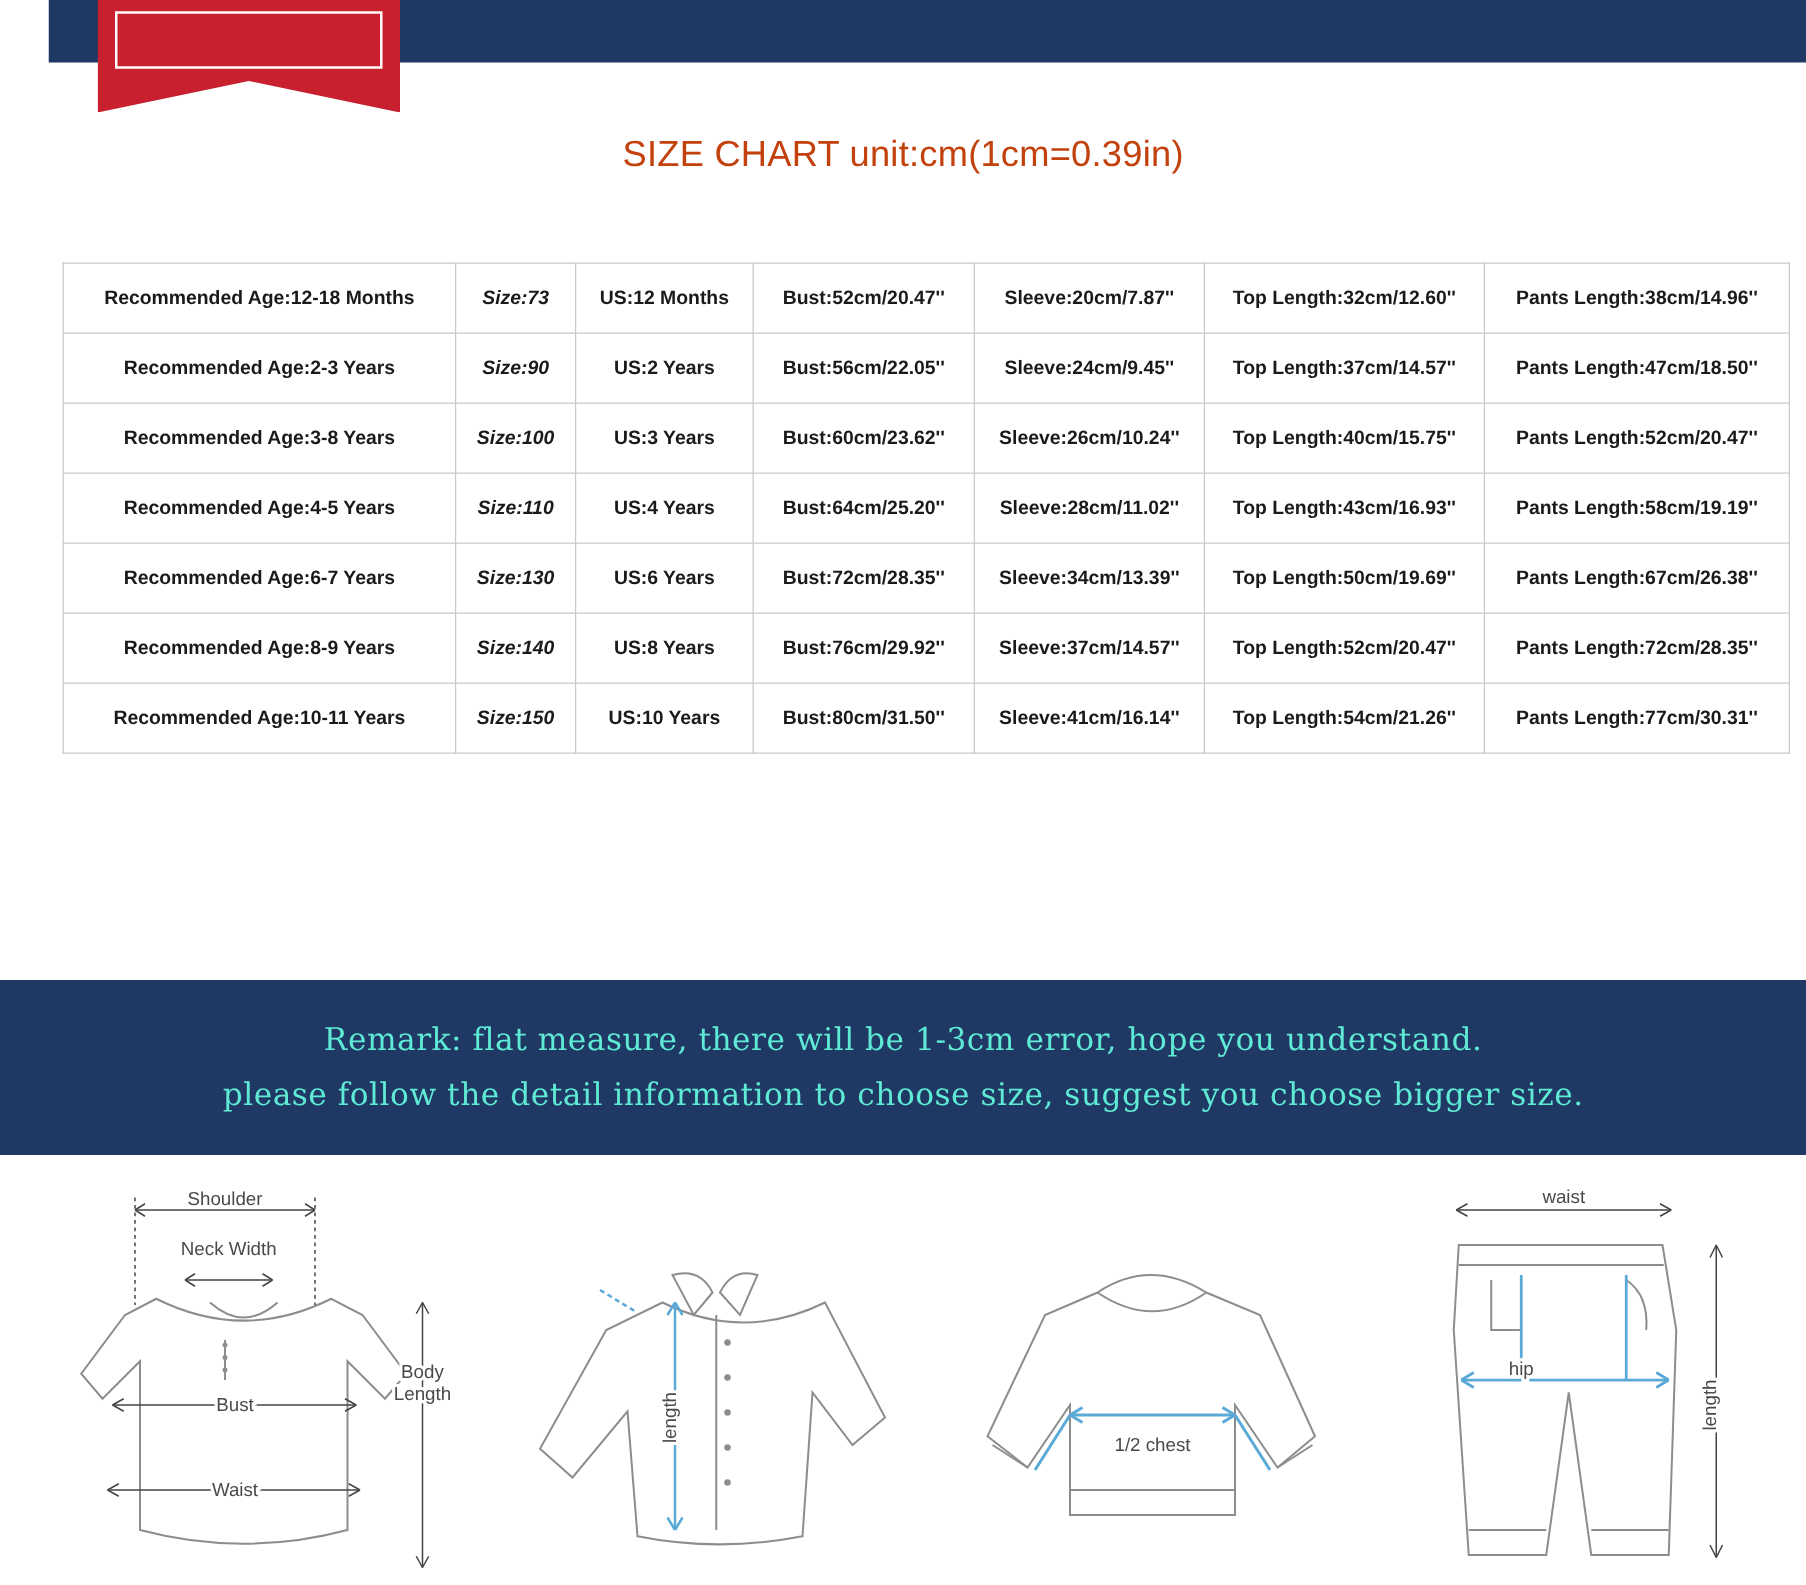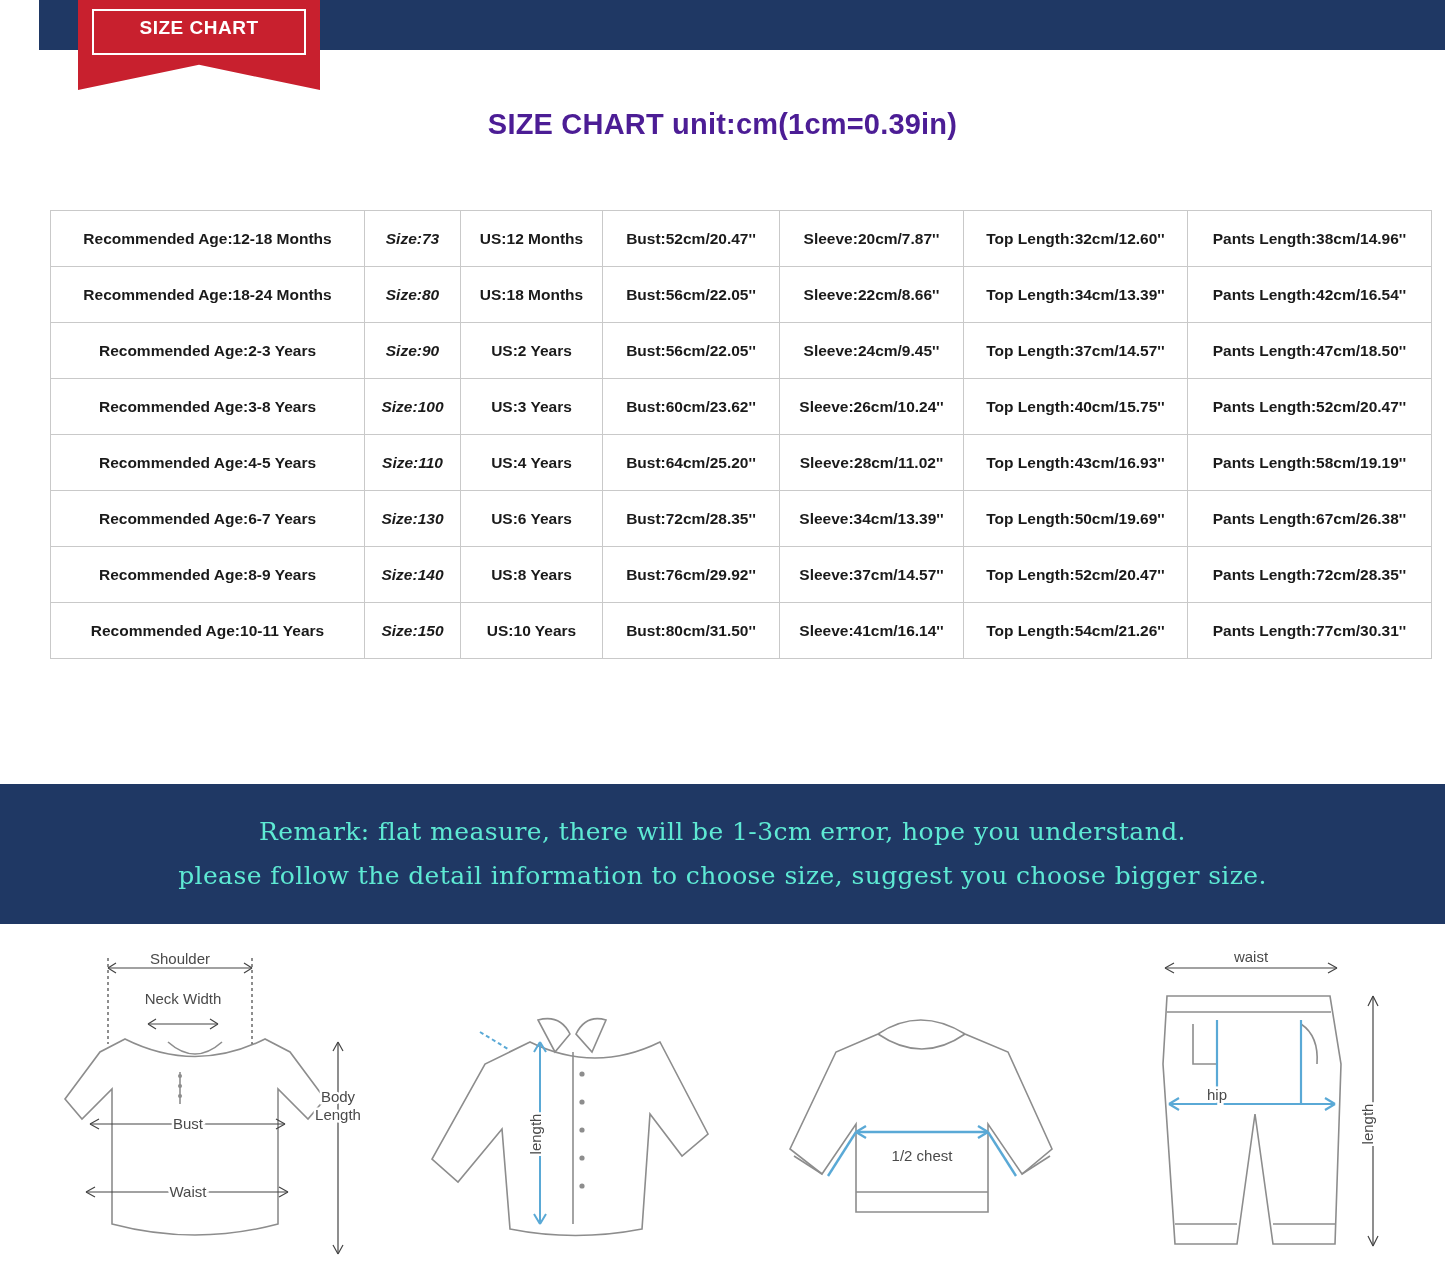--- a/index.html
+++ b/index.html
@@ -69,22 +69,22 @@
   }
 
   
   .chart-title {
     position: absolute;
     left: 0;
     top: 108px;
     width: 1445px;
     text-align: center;
     font-size: 29px;
-    font-weight: bold;
-    color: #4c1d95;
+    font-weight: normal;
+    color: #c2410c;
     letter-spacing: 0.2px;
   }
 
   
   .table-wrap {
     position: absolute;
     left: 50px;
     top: 210px;
     width: 1345px;
   }
@@ -156,45 +156,35 @@
 </style>
 </head>
 <body>
 
 <div class="page">
 
   <div class="top-band"></div>
   <div class="ribbon">
     <div class="ribbon-body"></div>
     <div class="ribbon-inner"></div>
-    <div class="ribbon-text">SIZE CHART</div>
   </div>
 
   <div class="chart-title">SIZE CHART unit:cm(1cm=0.39in)</div>
 
   <div class="table-wrap">
     <table class="size-table">
       <tbody>
         <tr>
           <td class="c0">Recommended Age:12-18 Months</td>
           <td class="c1">Size:73</td>
           <td class="c2">US:12 Months</td>
           <td class="c3">Bust:52cm/20.47''</td>
           <td class="c4">Sleeve:20cm/7.87''</td>
           <td class="c5">Top Length:32cm/12.60''</td>
           <td class="c6">Pants Length:38cm/14.96''</td>
-        </tr>
-        <tr>
-          <td class="c0">Recommended Age:18-24 Months</td>
-          <td class="c1">Size:80</td>
-          <td class="c2">US:18 Months</td>
-          <td class="c3">Bust:56cm/22.05''</td>
-          <td class="c4">Sleeve:22cm/8.66''</td>
-          <td class="c5">Top Length:34cm/13.39''</td>
-          <td class="c6">Pants Length:42cm/16.54''</td>
         </tr>
         <tr>
           <td class="c0">Recommended Age:2-3 Years</td>
           <td class="c1">Size:90</td>
           <td class="c2">US:2 Years</td>
           <td class="c3">Bust:56cm/22.05''</td>
           <td class="c4">Sleeve:24cm/9.45''</td>
           <td class="c5">Top Length:37cm/14.57''</td>
           <td class="c6">Pants Length:47cm/18.50''</td>
         </tr>

